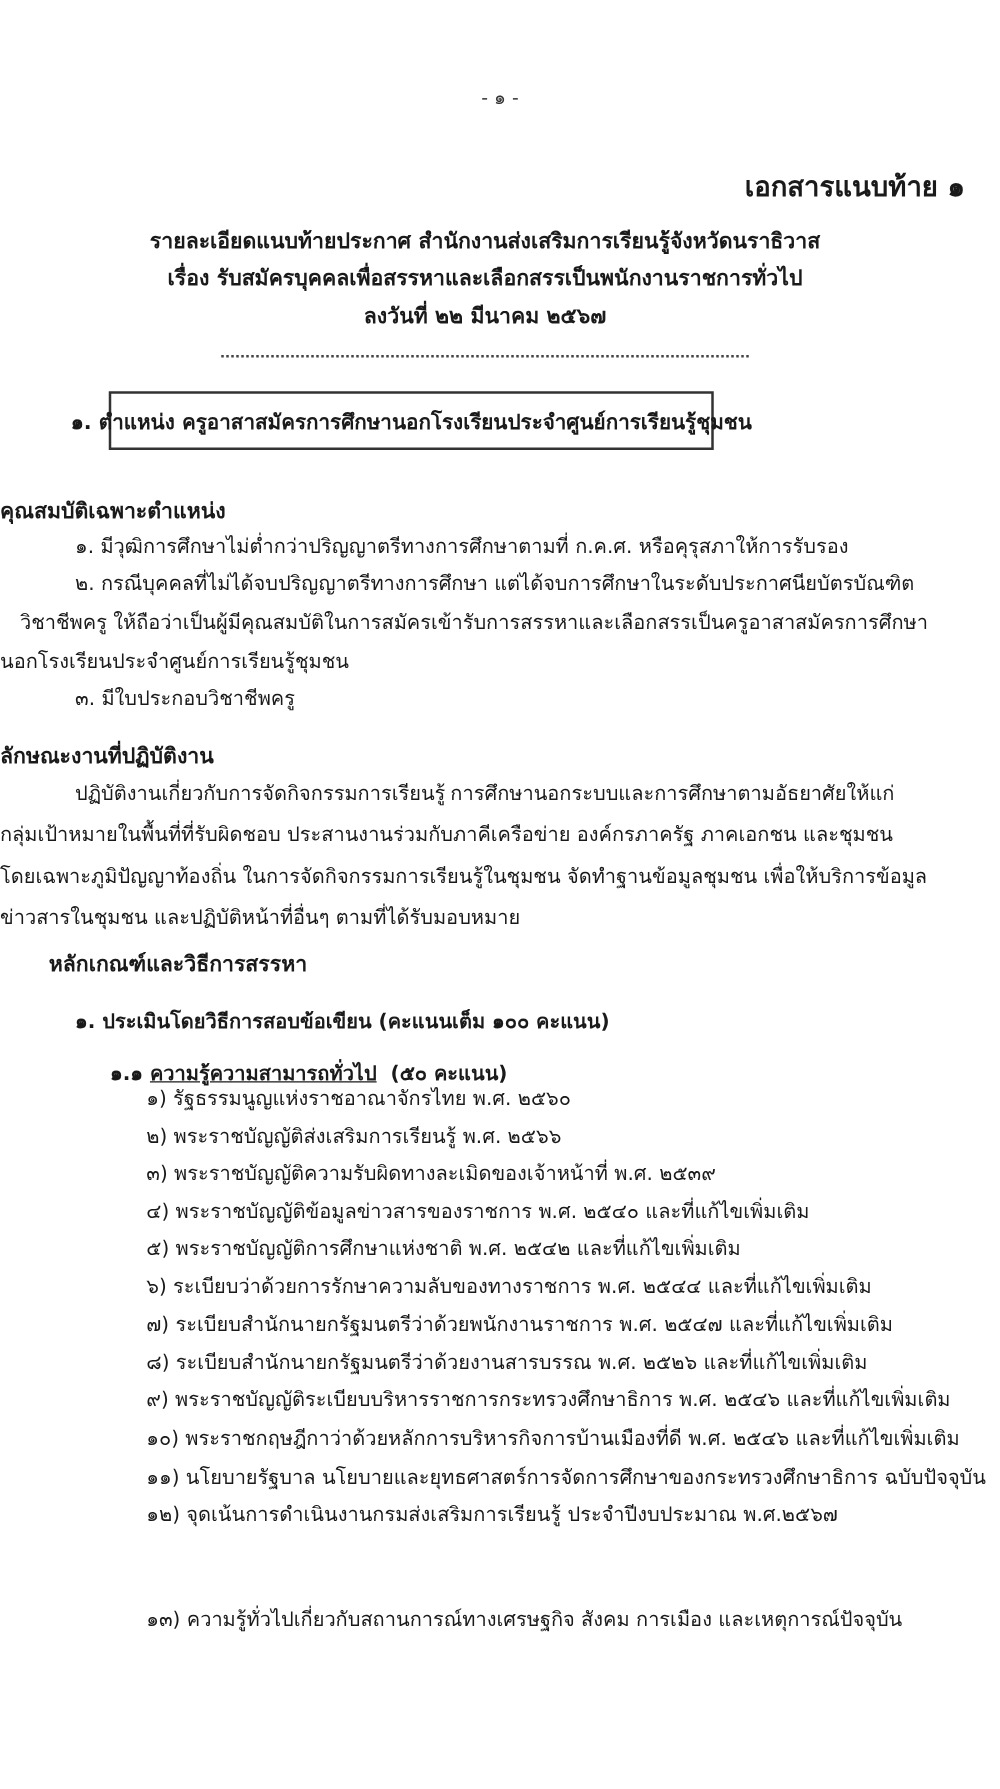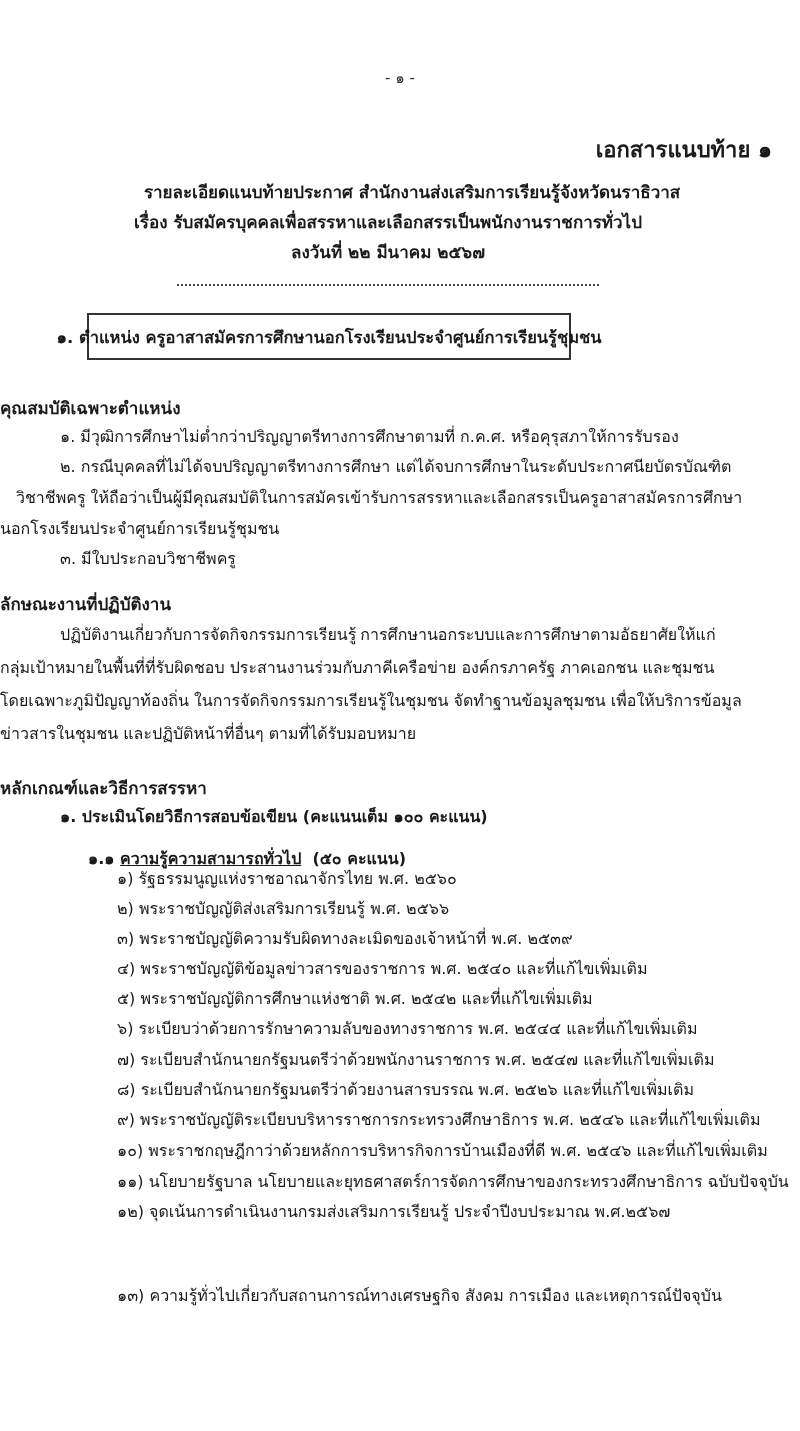--- a/index.html
+++ b/index.html
@@ -21,21 +21,21 @@
       font-size: 15px; color: #333;
     }
     .attachment-label {
       top: 132px; right: 28px;
       font-size: 22px; font-weight: bold;
     }
     .title-line {
       left: 0; width: 776px; text-align: center;
       font-size: 17px; font-weight: bold;
     }
-    .title-1 { top: 178px; padding-left: 24px; }
+    .title-1 { top: 178px; }
     .title-2 { top: 208px; }
     .title-3 { top: 238px; }
     .dotted-rule {
       top: 284px; left: 177px; width: 422px; height: 0;
       border-top: 2px dotted #444;
     }
     .position-box {
       top: 313px; left: 87px; width: 484px; height: 47px;
       border: 2px solid #333;
       box-sizing: border-box;
@@ -77,21 +77,21 @@
   <div class="abs body-line" style="top:485px; left:0px;margin-left:16px;">วิชาชีพครู ให้ถือว่าเป็นผู้มีคุณสมบัติในการสมัครเข้ารับการสรรหาและเลือกสรรเป็นครูอาสาสมัครการศึกษา</div>
   <div class="abs body-line" style="top:516px; left:0px;">นอกโรงเรียนประจำศูนย์การเรียนรู้ชุมชน</div>
   <div class="abs body-line" style="top:546px; left:60px;">๓. มีใบประกอบวิชาชีพครู</div>
 
   <div class="abs section-heading" style="top:590px;">ลักษณะงานที่ปฏิบัติงาน</div>
   <div class="abs body-line" style="top:622px; left:60px;font-family:Liberation Serif, serif;">ปฏิบัติงานเกี่ยวกับการจัดกิจกรรมการเรียนรู้ การศึกษานอกระบบและการศึกษาตามอัธยาศัยให้แก่</div>
   <div class="abs body-line" style="top:655px; left:0px;">กลุ่มเป้าหมายในพื้นที่ที่รับผิดชอบ ประสานงานร่วมกับภาคีเครือข่าย องค์กรภาครัฐ ภาคเอกชน และชุมชน</div>
   <div class="abs body-line" style="top:688px; left:0px;">โดยเฉพาะภูมิปัญญาท้องถิ่น ในการจัดกิจกรรมการเรียนรู้ในชุมชน จัดทำฐานข้อมูลชุมชน เพื่อให้บริการข้อมูล</div>
   <div class="abs body-line" style="top:721px; left:0px;">ข่าวสารในชุมชน และปฏิบัติหน้าที่อื่นๆ ตามที่ได้รับมอบหมาย</div>
 
-  <div class="abs section-heading" style="top:774px;">หลักเกณฑ์และวิธีการสรรหา</div>
+  <div class="abs section-heading" style="top:757px;padding-left:39px;">หลักเกณฑ์และวิธีการสรรหา</div>
   <div class="abs body-line bold" style="top:804px; left:60px;">๑. ประเมินโดยวิธีการสอบข้อเขียน (คะแนนเต็ม ๑๐๐ คะแนน)</div>
   <div class="abs body-line bold" style="top:834px; left:88px;margin-top:12px;">
     <span>๑.๑</span>
     <span class="underline">ความรู้ความสามารถทั่วไป</span>
     &nbsp;<span>(๕๐ คะแนน)</span>
   </div>
 
   <div class="abs body-line" style="top:866px; left:117px;">๑) รัฐธรรมนูญแห่งราชอาณาจักรไทย พ.ศ. ๒๕๖๐</div>
   <div class="abs body-line" style="top:896px; left:117px;">๒) พระราชบัญญัติส่งเสริมการเรียนรู้ พ.ศ. ๒๕๖๖</div>
   <div class="abs body-line" style="top:926px; left:117px;">๓) พระราชบัญญัติความรับผิดทางละเมิดของเจ้าหน้าที่ พ.ศ. ๒๕๓๙</div>

